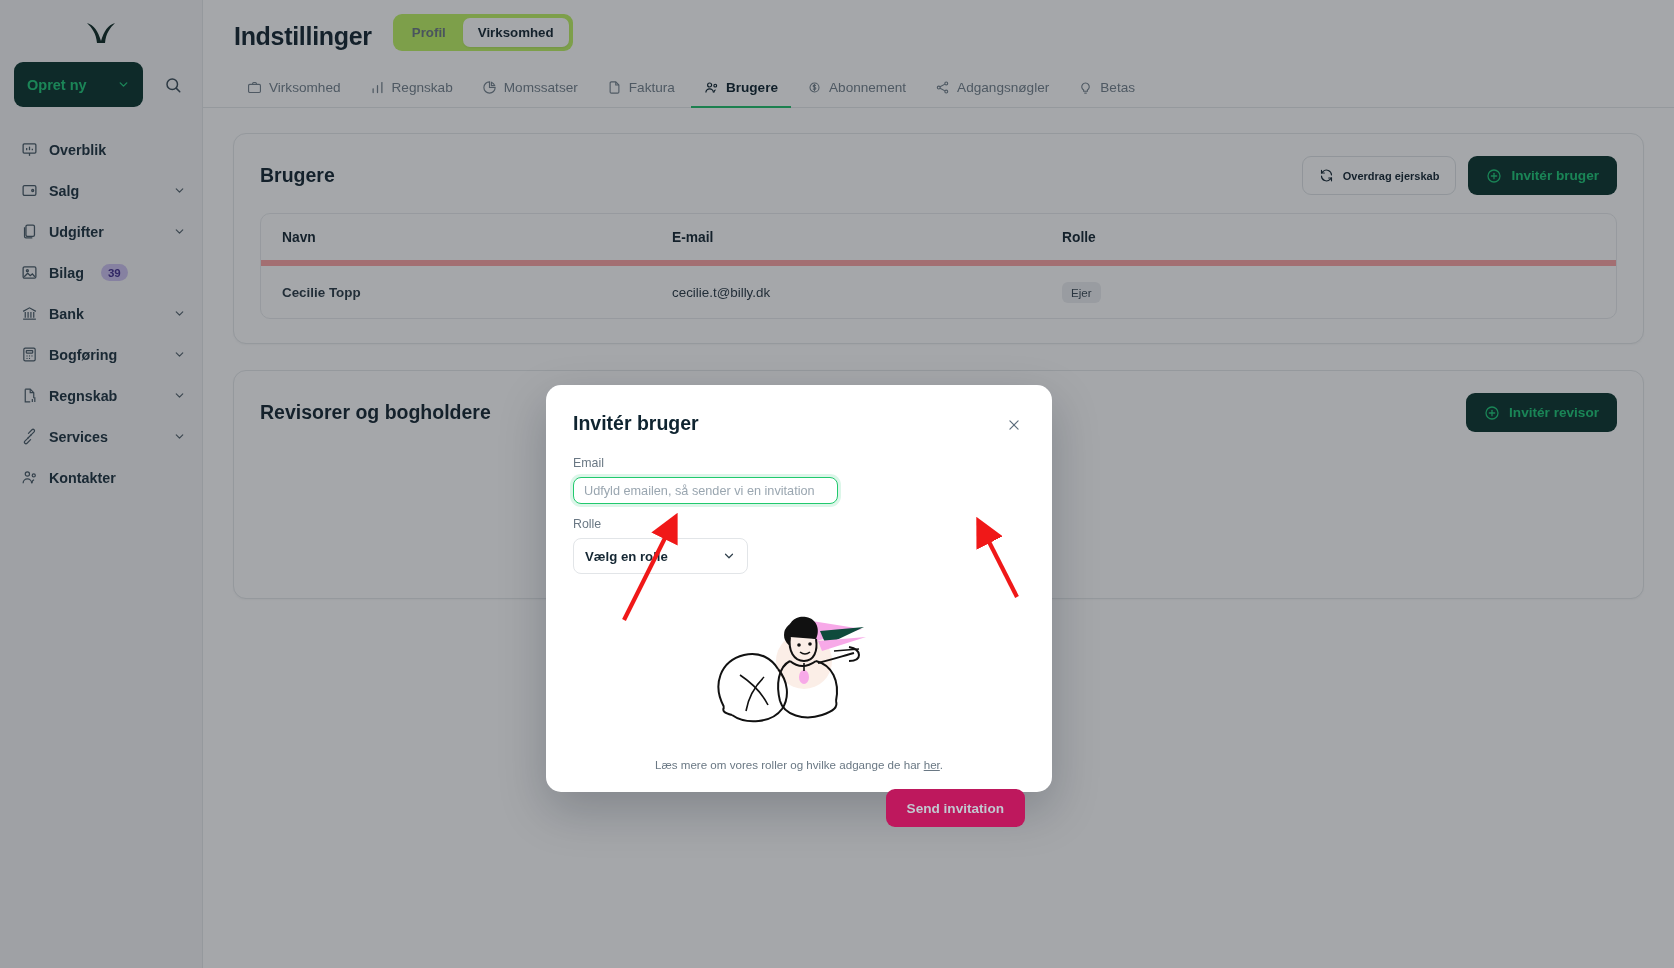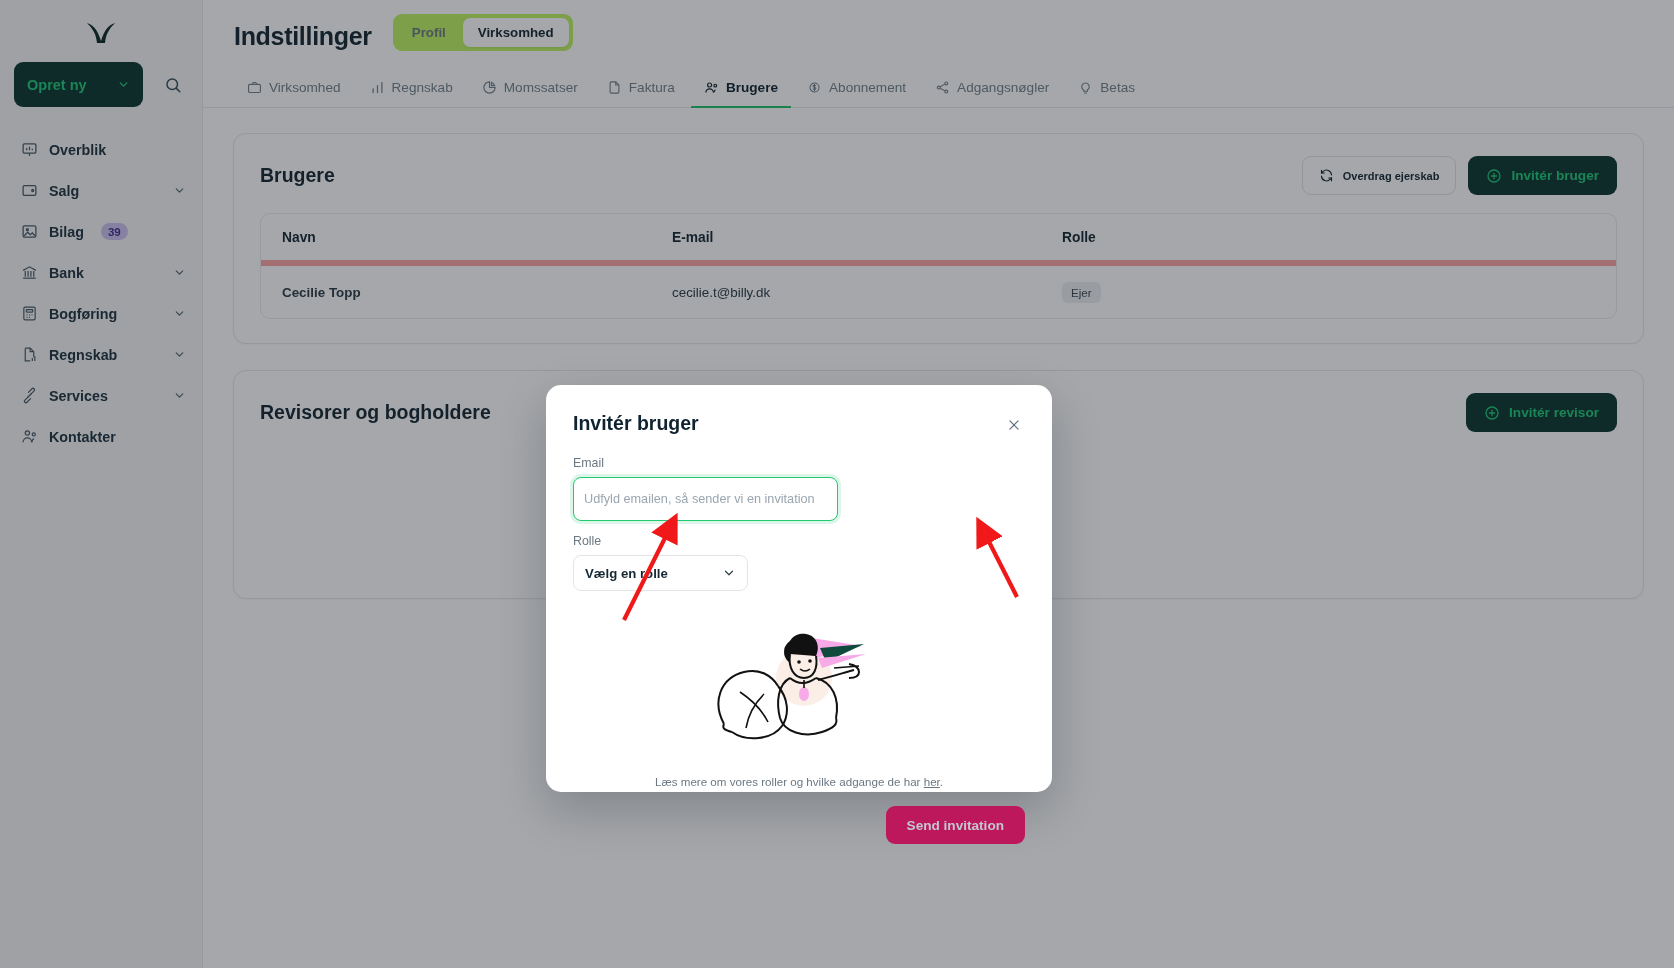--- a/index.html
+++ b/index.html
@@ -115,21 +115,21 @@
   }
   .modal-head { display: flex; align-items: flex-start; justify-content: space-between; }
   .modal-title { font-size: 19.5px; font-weight: bold; color: #0f2430; }
   .modal-close { background: none; border: none; cursor: pointer; color: #5a6b7a; padding: 4px; line-height: 0; margin-top: 2px;}
   .form-row { display: flex; gap: 13px; margin-top: 20px; flex-direction: column; }
   .field { display: flex; flex-direction: column; }
   .field.email { width: 265px; }
   .field.role { width: 175px; }
   .field-label { font-size: 12.4px; color: #6a7884; margin-bottom: 7px; }
   .email-input {
-    height: 44px; border: 1.6px solid #21c96e; border-radius: 8px;
+    height: 27px; border: 1.6px solid #21c96e; border-radius: 8px;
     box-shadow: 0 0 0 3px rgba(40,200,120,.16);
     padding: 0 10px; font-size: 12.7px; color: #2c3c48; outline: none;
     font-family: "Liberation Sans", sans-serif; background: #fff;
   }
   .email-input::placeholder { color: #9aa6b0; }
   .role-select {
     height: 36px; border: 1px solid #e2e5e8; border-radius: 8px; background: #fff;
     display: flex; align-items: center; justify-content: space-between;
     padding: 0 11px; font-size: 13.2px; font-weight: bold; color: #152733; cursor: pointer;
   }
@@ -202,20 +202,34 @@
               </svg>
           </span>
           <span class="lbl">Salg</span>
           <span class="chev">
             <svg width="13" height="13" viewBox="0 0 24 24" fill="none" stroke="currentColor" stroke-width="2.2" stroke-linecap="round" stroke-linejoin="round">
                 <polyline points="6 9 12 15 18 9"></polyline>
               </svg>
           </span>
         </div>
 
+        <div class="nav-item">
+          <span class="ico">
+            <svg width="17" height="17" viewBox="0 0 24 24" fill="none" stroke="currentColor" stroke-width="1.8">
+                <rect x="7" y="3" width="12" height="16" rx="2"></rect>
+                <path d="M5 6v13a2 2 0 0 0 2 2h9"></path>
+              </svg>
+          </span>
+          <span class="lbl">Udgifter</span>
+          <span class="chev">
+            <svg width="13" height="13" viewBox="0 0 24 24" fill="none" stroke="currentColor" stroke-width="2.2" stroke-linecap="round" stroke-linejoin="round">
+                <polyline points="6 9 12 15 18 9"></polyline>
+              </svg>
+          </span>
+        </div>
 
         <div class="nav-item">
           <span class="ico">
             <svg width="17" height="17" viewBox="0 0 24 24" fill="none" stroke="currentColor" stroke-width="1.8">
                 <rect x="3" y="4" width="18" height="16" rx="2"></rect>
                 <circle cx="9" cy="9.5" r="1.4"></circle>
                 <path d="M4.5 18l5-5 3.5 3.5 3-2.5 3.5 4"></path>
               </svg>
           </span>
           <span class="lbl" style="flex:0 0 auto; margin-right:9px;">Bilag</span>

